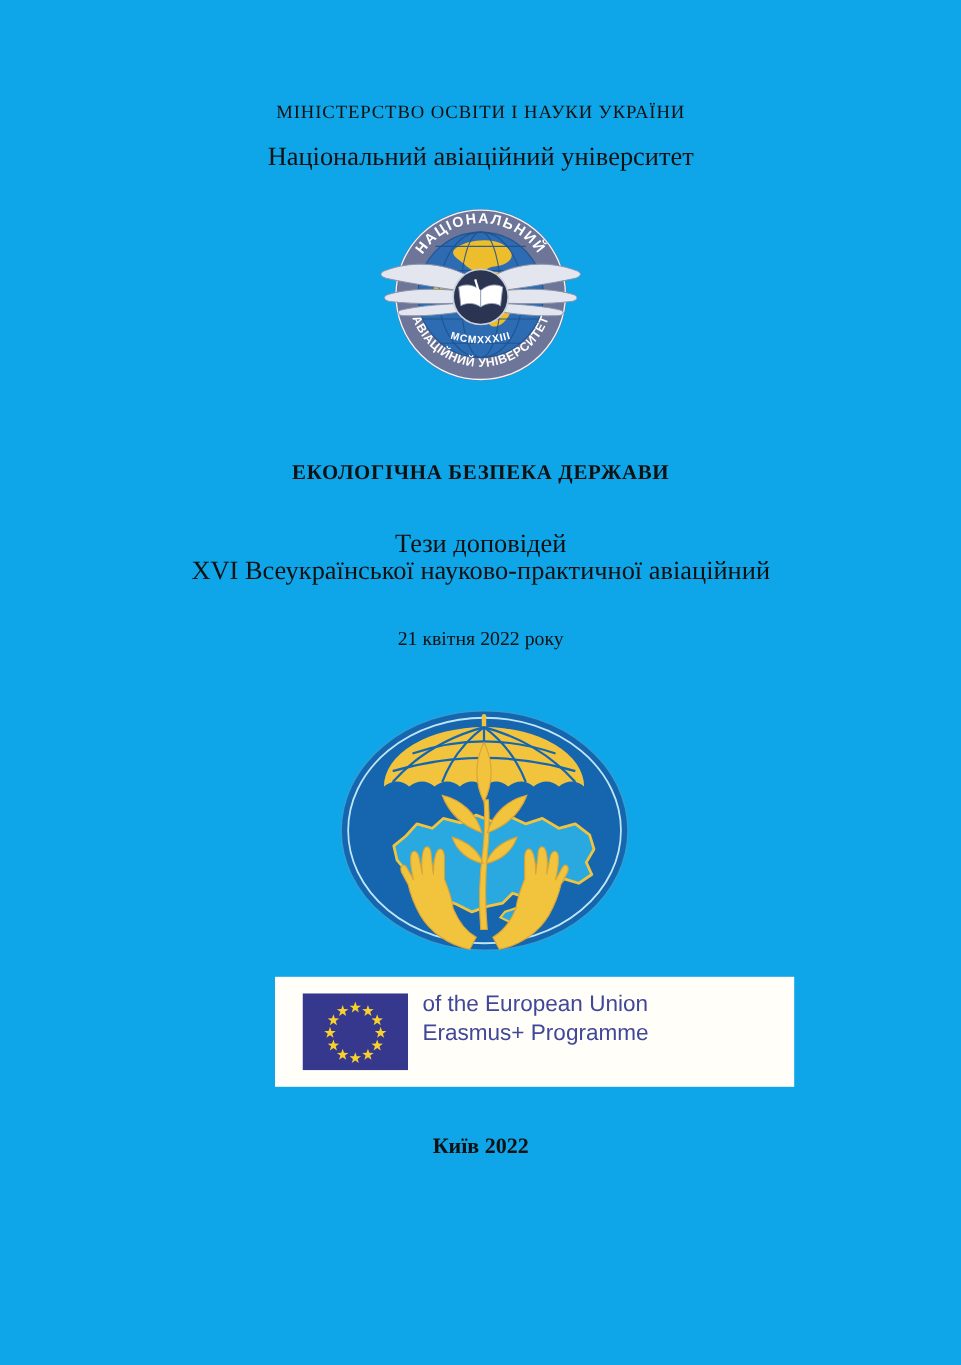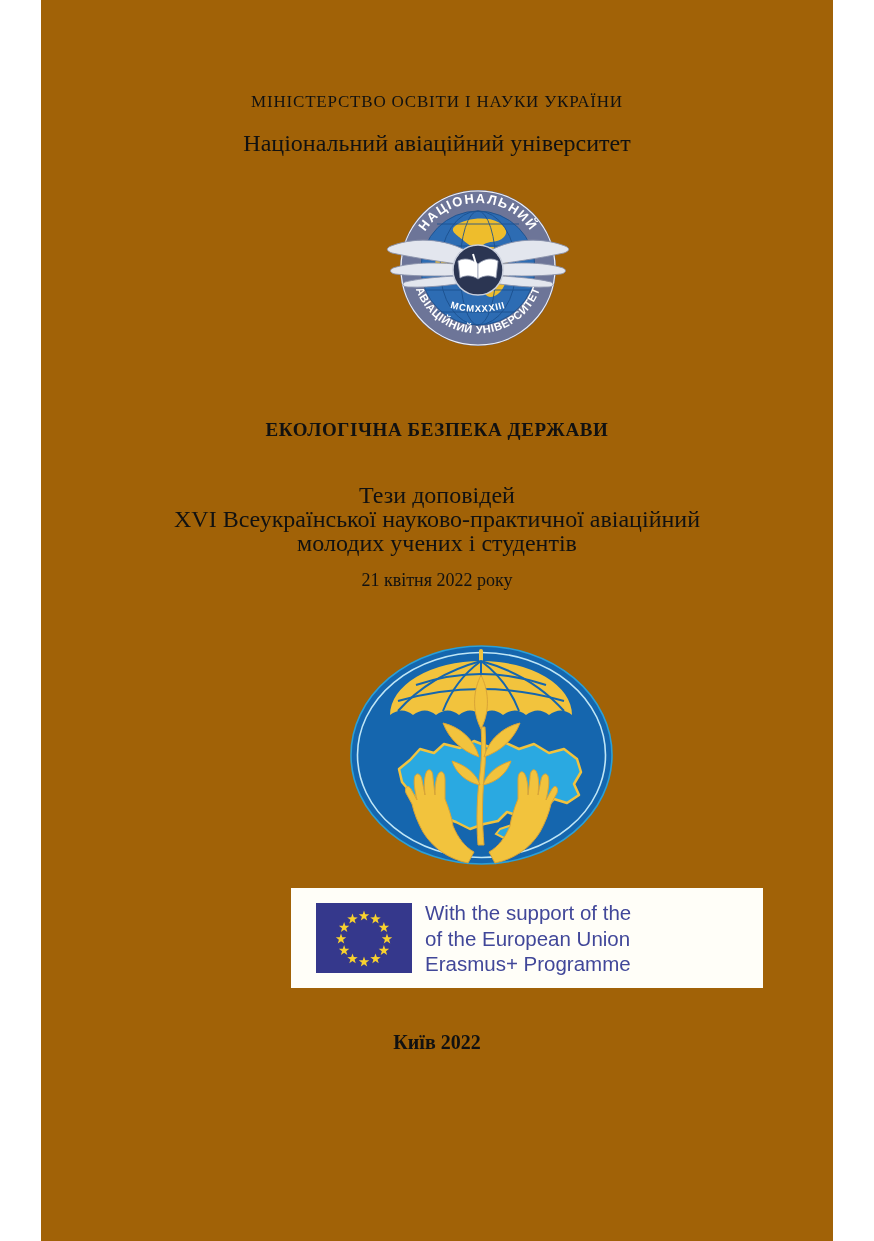--- a/index.html
+++ b/index.html
@@ -1,18 +1,18 @@
 <!DOCTYPE html>
 <html><head>
 <meta charset="utf-8">
 <style>
   html,body{margin:0;padding:0;background:#ffffff;}
   .page{
-    position:relative;width:792px;height:1241px;margin:0 auto;
-    background:#a16207;overflow:hidden;
+    position:relative;width:874px;height:1241px;margin:0 auto;
+    background:#0ea5e9;overflow:hidden;
     font-family:"Liberation Serif","DejaVu Serif",serif;color:#111;
   }
   .centerline{position:absolute;left:0;right:0;text-align:center;white-space:nowrap;}
   .ministry{top:92px;font-size:17px;letter-spacing:0.8px;}
   .university{top:130px;font-size:24px;}
   .doc-title{top:419px;font-size:19px;font-weight:bold;letter-spacing:0.6px;}
   .tezy{top:483px;font-size:24px;line-height:24px;}
   .conf-date{top:570px;font-size:18px;}
   .kyiv{top:1031px;font-size:20px;font-weight:bold;}
   .uni-logo{position:absolute;top:188px;left:344px;width:186px;height:160px;}
@@ -94,21 +94,20 @@
         <textPath href="#arcYear" startOffset="50%" text-anchor="middle">MCMXXXIII</textPath>
       </text>
     </svg>
   </div>
 
   <div class="centerline doc-title">ЕКОЛОГІЧНА БЕЗПЕКА ДЕРЖАВИ</div>
 
   <div class="centerline tezy">
     <div>Тези доповідей</div>
     <div>XVI Всеукраїнської науково-практичної авіаційний</div>
-    <div>молодих учених і студентів</div>
   </div>
 
   <div class="centerline conf-date">21 квітня 2022 року</div>
 
   <div class="eco-logo">
     <svg viewBox="0 0 263 220" width="263" height="220">
 
       <ellipse cx="131.5" cy="110" rx="130.5" ry="109" fill="#1566ae" stroke="#2aa0d8" stroke-width="1.6"></ellipse>
       <ellipse cx="131.5" cy="110" rx="124" ry="102.5" fill="none" stroke="#bfe6f6" stroke-width="1.6"></ellipse>
 
@@ -179,21 +178,20 @@
         <use href="#star" transform="translate(59.5,55.9)"></use>
         <use href="#star" transform="translate(48,59)"></use>
         <use href="#star" transform="translate(36.5,55.9)"></use>
         <use href="#star" transform="translate(28.1,47.5)"></use>
         <use href="#star" transform="translate(25,36)"></use>
         <use href="#star" transform="translate(28.1,24.5)"></use>
         <use href="#star" transform="translate(36.5,16.1)"></use>
       </g>
     </svg>
     <div class="erasmus-text">
-      <div>With the support of the</div>
       <div>of the European Union</div>
       <div>Erasmus+ Programme</div>
     </div>
   </div>
 
   <div class="centerline kyiv">Київ 2022</div>
 
 </div>
 
 </body></html>

